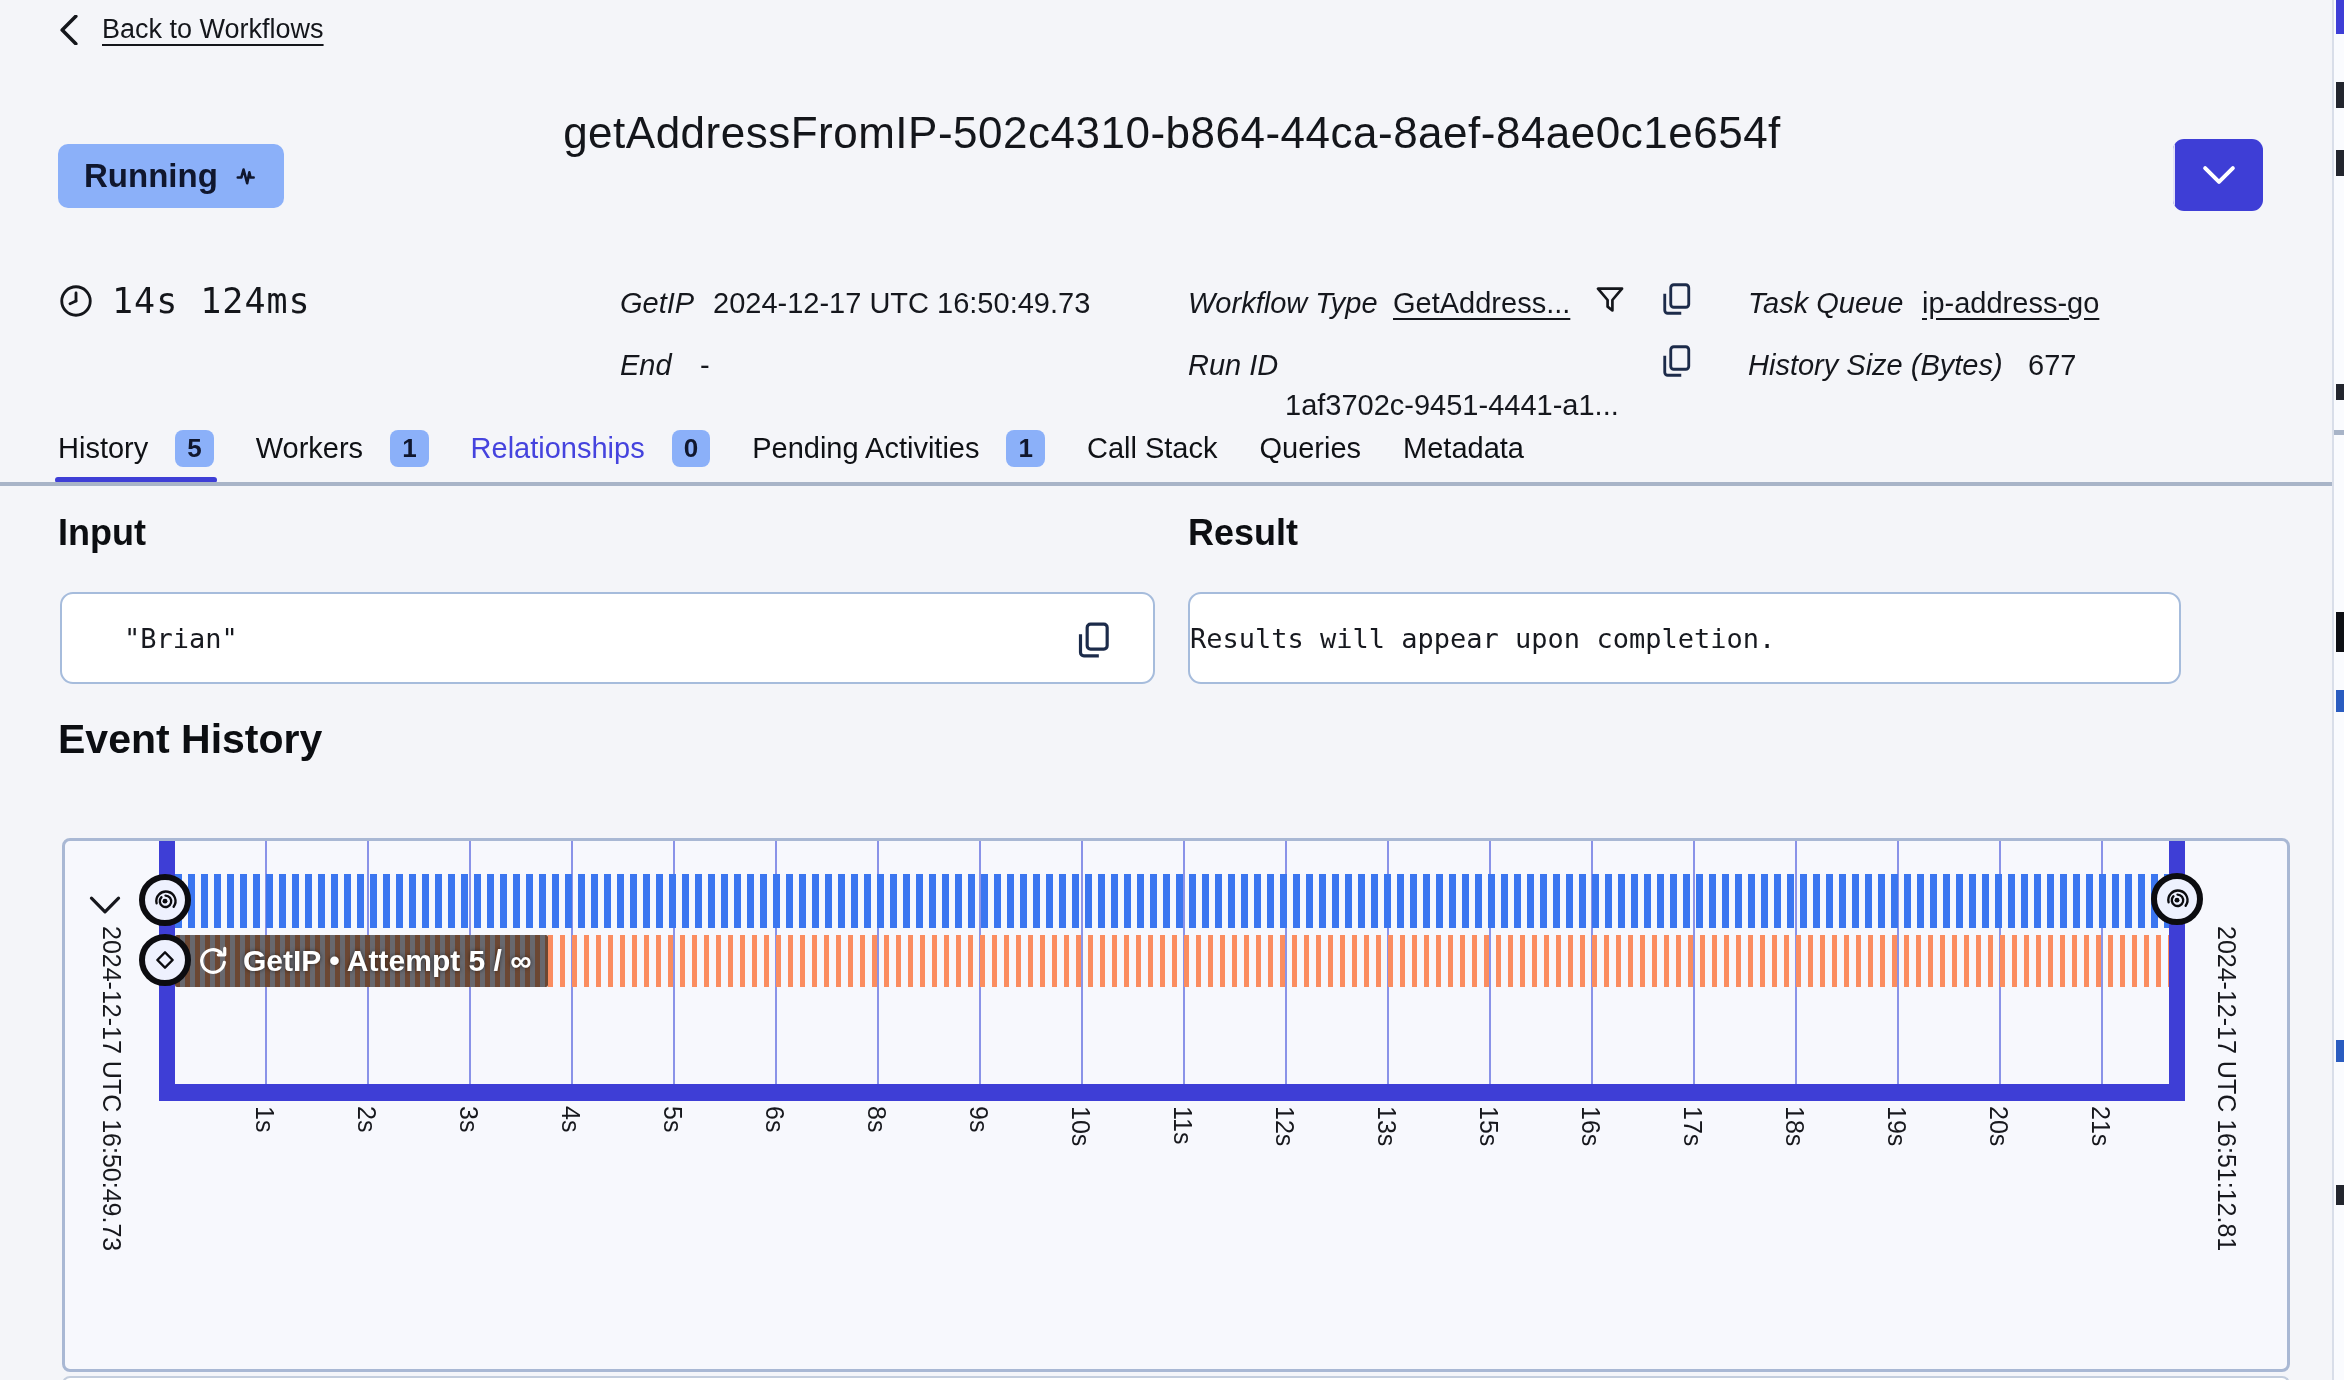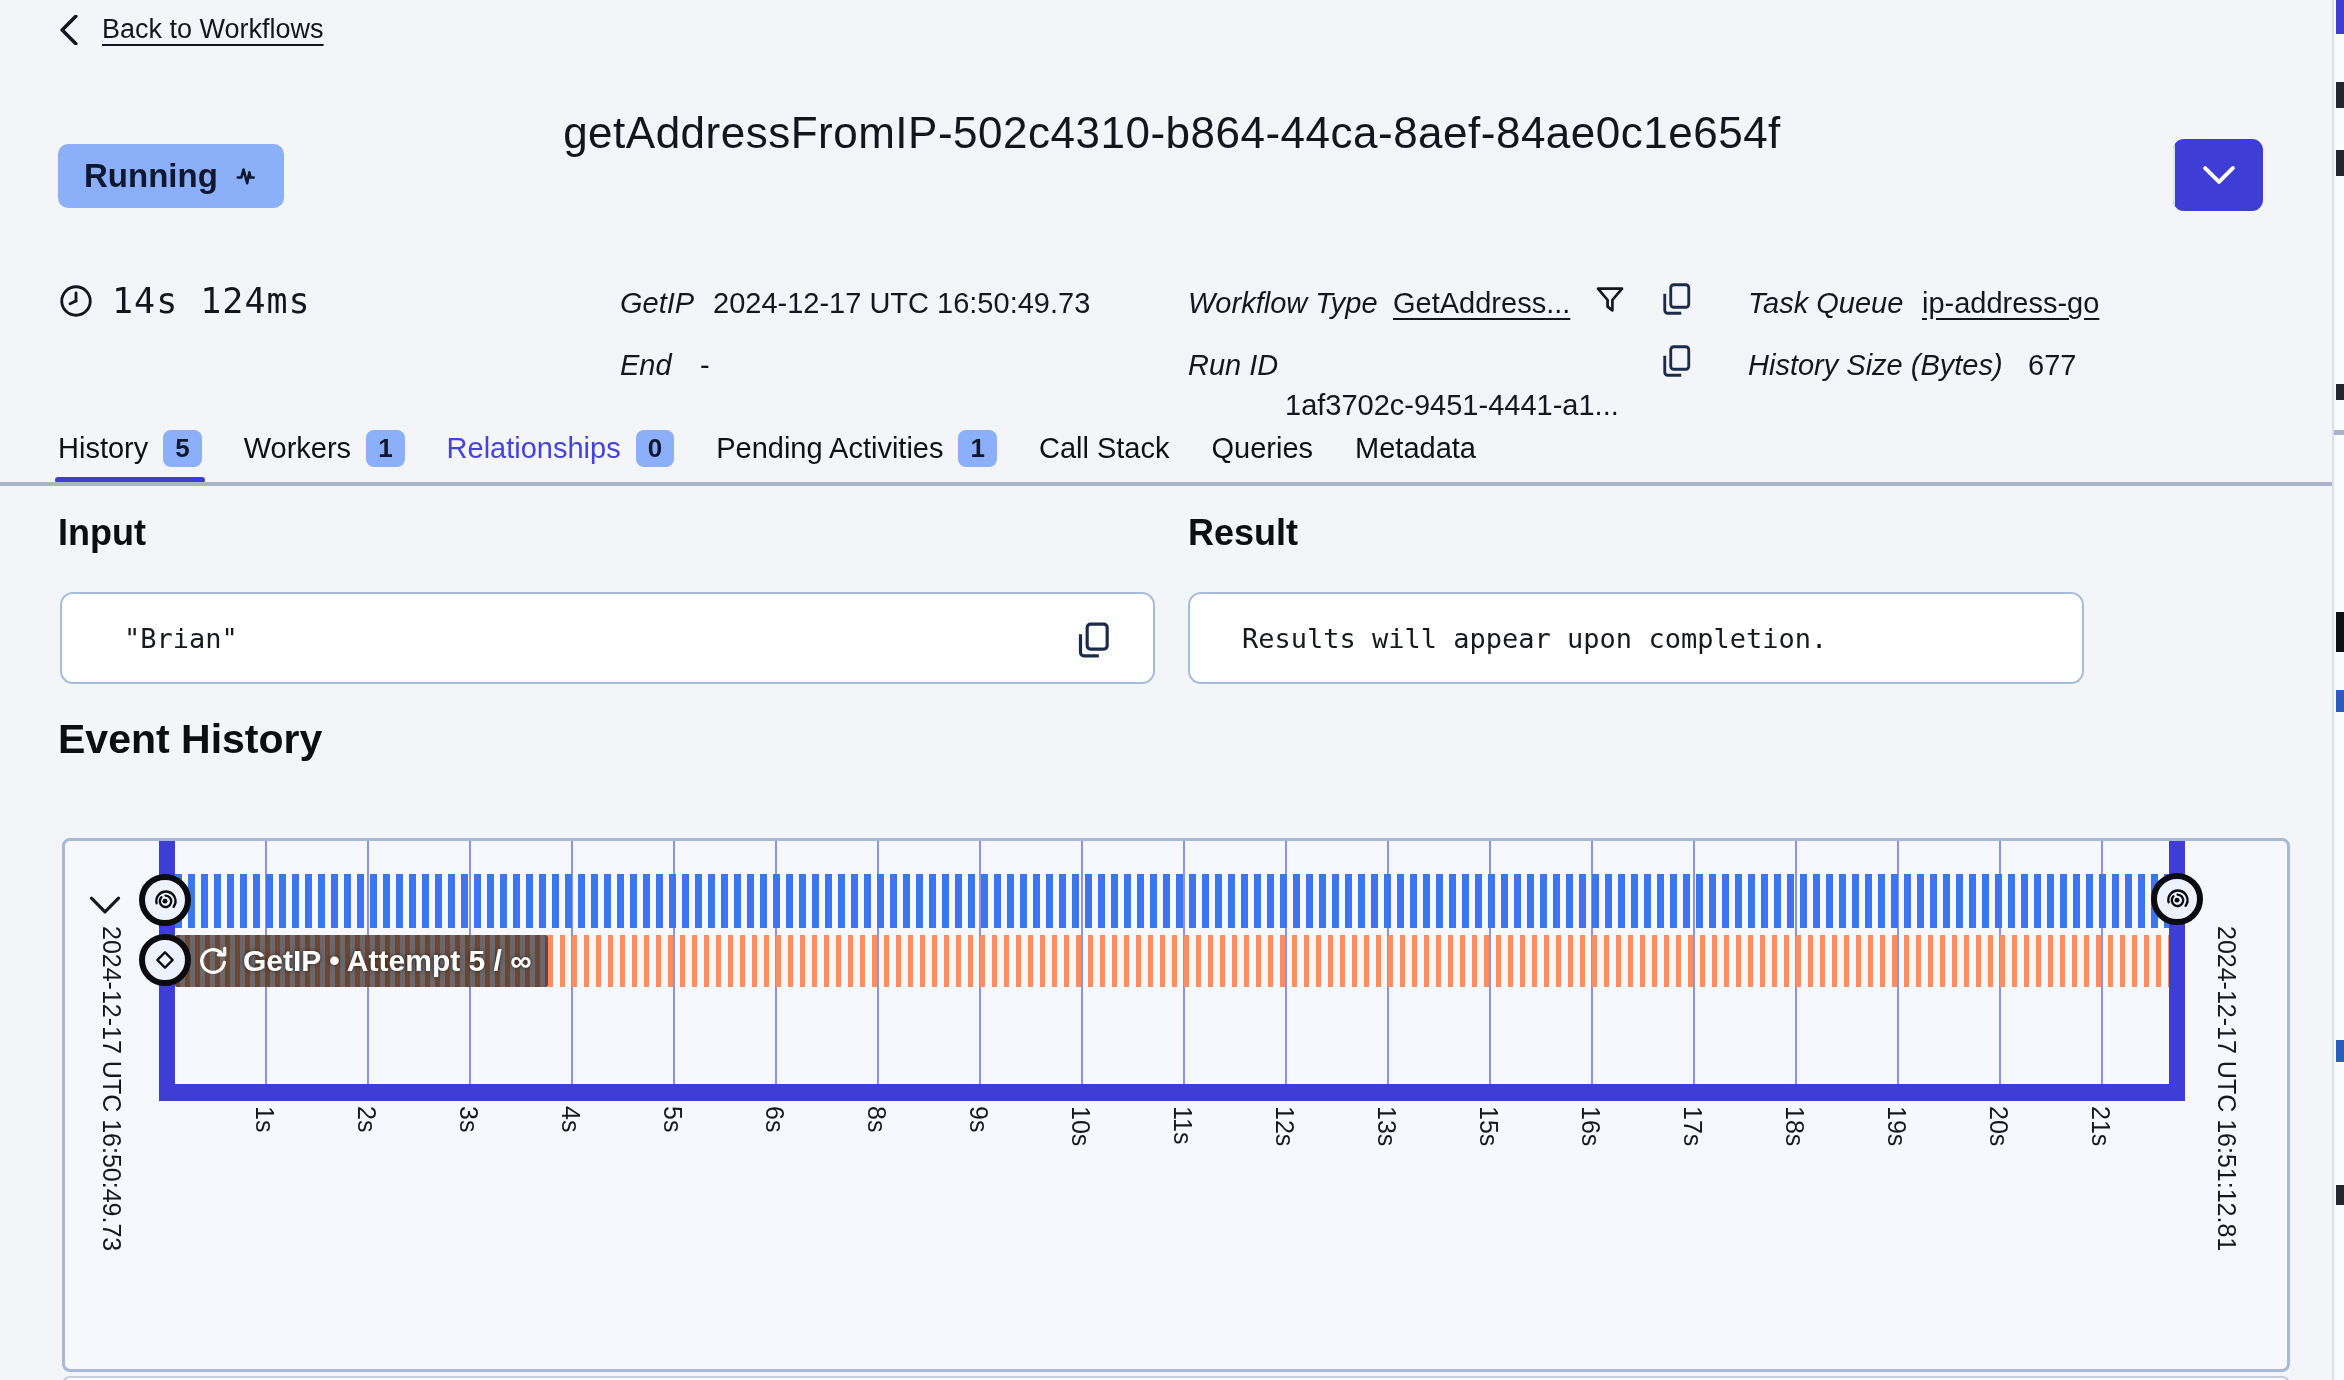--- a/index.html
+++ b/index.html
@@ -36,21 +36,21 @@
   .duration .txt { font-family:"DejaVu Sans Mono", monospace; font-size:35px; font-weight:500; letter-spacing:1px; }
 
   .detail-label { position:absolute; font-size:29px; font-style:italic; color:#15171d; }
   .detail-value { position:absolute; font-size:29px; color:#15171d; white-space:nowrap; }
   .detail-value.link { text-decoration:underline; text-underline-offset:5px; cursor:pointer; }
 
   .icon-btn { position:absolute; cursor:pointer; }
 
   
   .tabs { position:absolute; left:58px; top:430px; display:flex; align-items:center; gap:42px; }
-  .tab { display:flex; align-items:center; gap:15px; cursor:pointer; position:relative; }
+  .tab { display:flex; align-items:center; gap:27px; cursor:pointer; position:relative; }
   .tab-label { font-size:29px; font-weight:500; color:#0f1115; }
   .tab.accent .tab-label { color:var(--link-blue); }
   .tab-badge { background:var(--status-blue); color:#10172e; font-size:26px; font-weight:600;
     padding:3px 12px; border-radius:8px; line-height:1.2; }
   .tab.active::after { content:""; position:absolute; left:-3px; right:-3px; bottom:-16px;
     height:6px; border-radius:4px; background:var(--accent); }
   .tabs-divider { position:absolute; left:0; right:0; top:482px; height:4px; background:var(--divider); }
 
   
   .section-heading { position:absolute; font-size:36px; font-weight:700; color:#0c0e12; }
@@ -200,21 +200,21 @@
     <span class="code">"Brian"</span>
     <span class="icon-btn" style="right:40px; top:26px;">
       <svg width="40" height="40" viewBox="0 0 24 24" fill="none" stroke="#1c2b4a" stroke-width="1.9" stroke-linejoin="round">
           <rect x="8.5" y="2.5" width="12" height="15" rx="2"></rect>
           <path d="M15.5 21.5h-9a2 2 0 0 1-2-2v-11"></path>
         </svg>
     </span>
   </div>
 
   <h2 class="section-heading" style="left:1188px; top:512px;">Result</h2>
-  <div class="code-box" style="left:1188px; top:592px; width:896px; padding-left:52px;">
+  <div class="code-box" style="left:1188px; top:592px; width:993px; ">
     <span class="code">Results will appear upon completion.</span>
   </div>
 
   <h2 class="section-heading" style="left:58px; top:716px; font-size:41px;">Event History</h2>
 
   <div class="chart-panel">
     <div id="gridlines">
         <div class="gridline" style="left: 200px;"></div>
         <div class="gridline" style="left: 302px;"></div>
         <div class="gridline" style="left: 404px;"></div>

